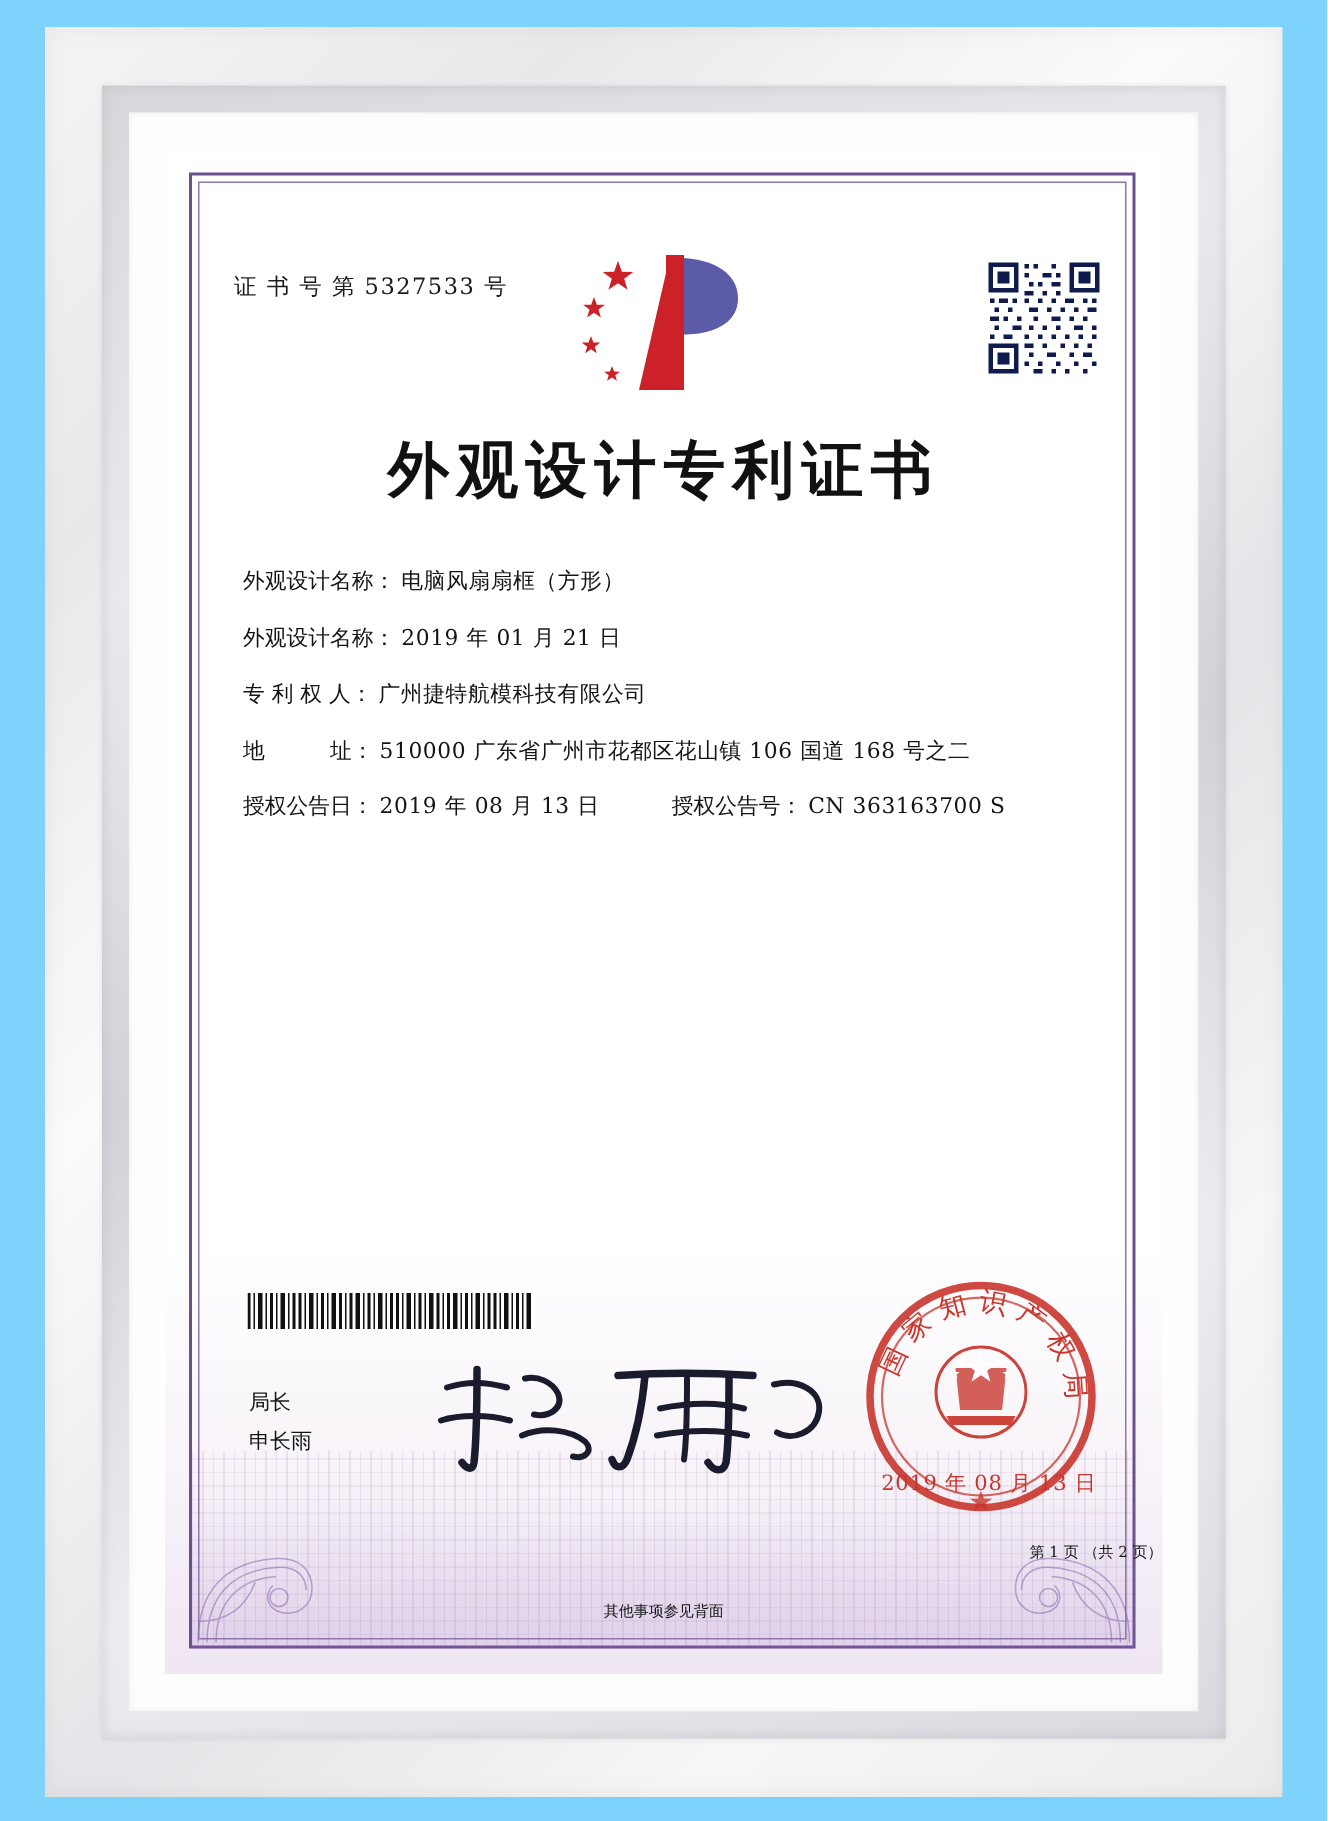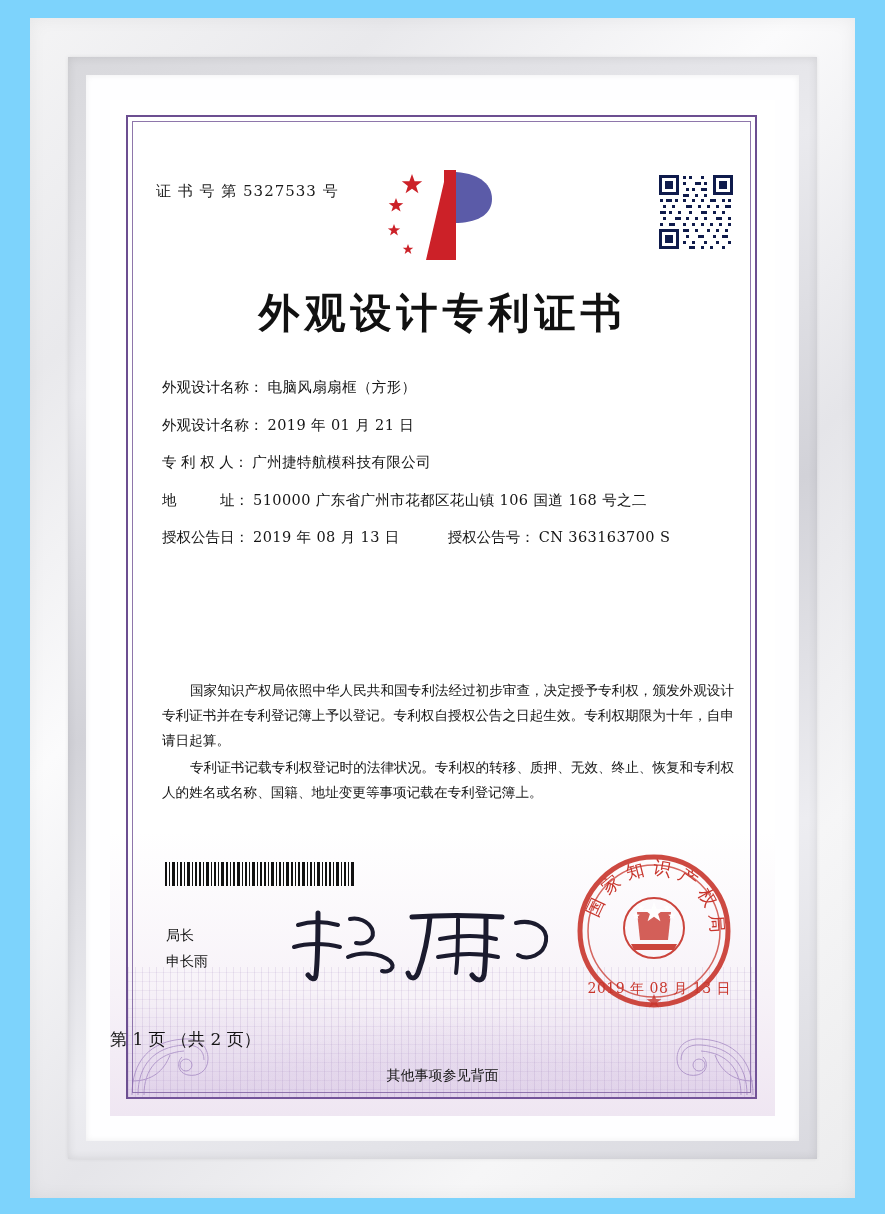--- a/index.html
+++ b/index.html
@@ -198,30 +198,30 @@
     font-size: 14px;
     color: #c8352c;
     letter-spacing: 0.5px;
     font-family: "DejaVu Serif", serif;
   }
 
   
   .page-no {
     position: absolute;
     left: 0; right: 0; top: 928px;
-    text-align: left;
-    font-size: 17px;
+    text-align: right;
+    font-size: 10px;
     color: #141414;
     font-family: "DejaVu Serif", serif;
   }
   .back-note {
     position: absolute;
     left: 0; right: 0; top: 967px;
     text-align: center;
-    font-size: 14px;
+    font-size: 10px;
     color: #141414;
     font-family: "DejaVu Serif", serif;
   }
 </style>
 </head>
 <body>
 
 <div class="page">
 
   <div class="frame-outer"></div>
@@ -371,24 +371,20 @@
         <span class="field-value">510000 广东省广州市花都区花山镇 106 国道 168 号之二</span>
       </div>
       <div class="field-row double">
         <span class="field-label">授权公告日：</span>
         <span class="field-value">2019 年 08 月 13 日</span>
         <span class="sec-label">授权公告号：</span>
         <span class="field-value">CN 363163700 S</span>
       </div>
     </div>
 
-    <div class="paras">
-      <p>国家知识产权局依照中华人民共和国专利法经过初步审查，决定授予专利权，颁发外观设计专利证书并在专利登记簿上予以登记。专利权自授权公告之日起生效。专利权期限为十年，自申请日起算。</p>
-      <p>专利证书记载专利权登记时的法律状况。专利权的转移、质押、无效、终止、恢复和专利权人的姓名或名称、国籍、地址变更等事项记载在专利登记簿上。</p>
-    </div>
 
     <svg class="barcode" viewBox="0 0 190 24" preserveAspectRatio="none">
       <g fill="#111">
         <rect x="0" y="0" width="2" height="24"></rect>
           <rect x="4" y="0" width="1" height="24"></rect>
           <rect x="7" y="0" width="3" height="24"></rect>
         <rect x="12" y="0" width="1" height="24"></rect>
           <rect x="15" y="0" width="2" height="24"></rect>
           <rect x="19" y="0" width="1" height="24"></rect>
         <rect x="22" y="0" width="3" height="24"></rect>

